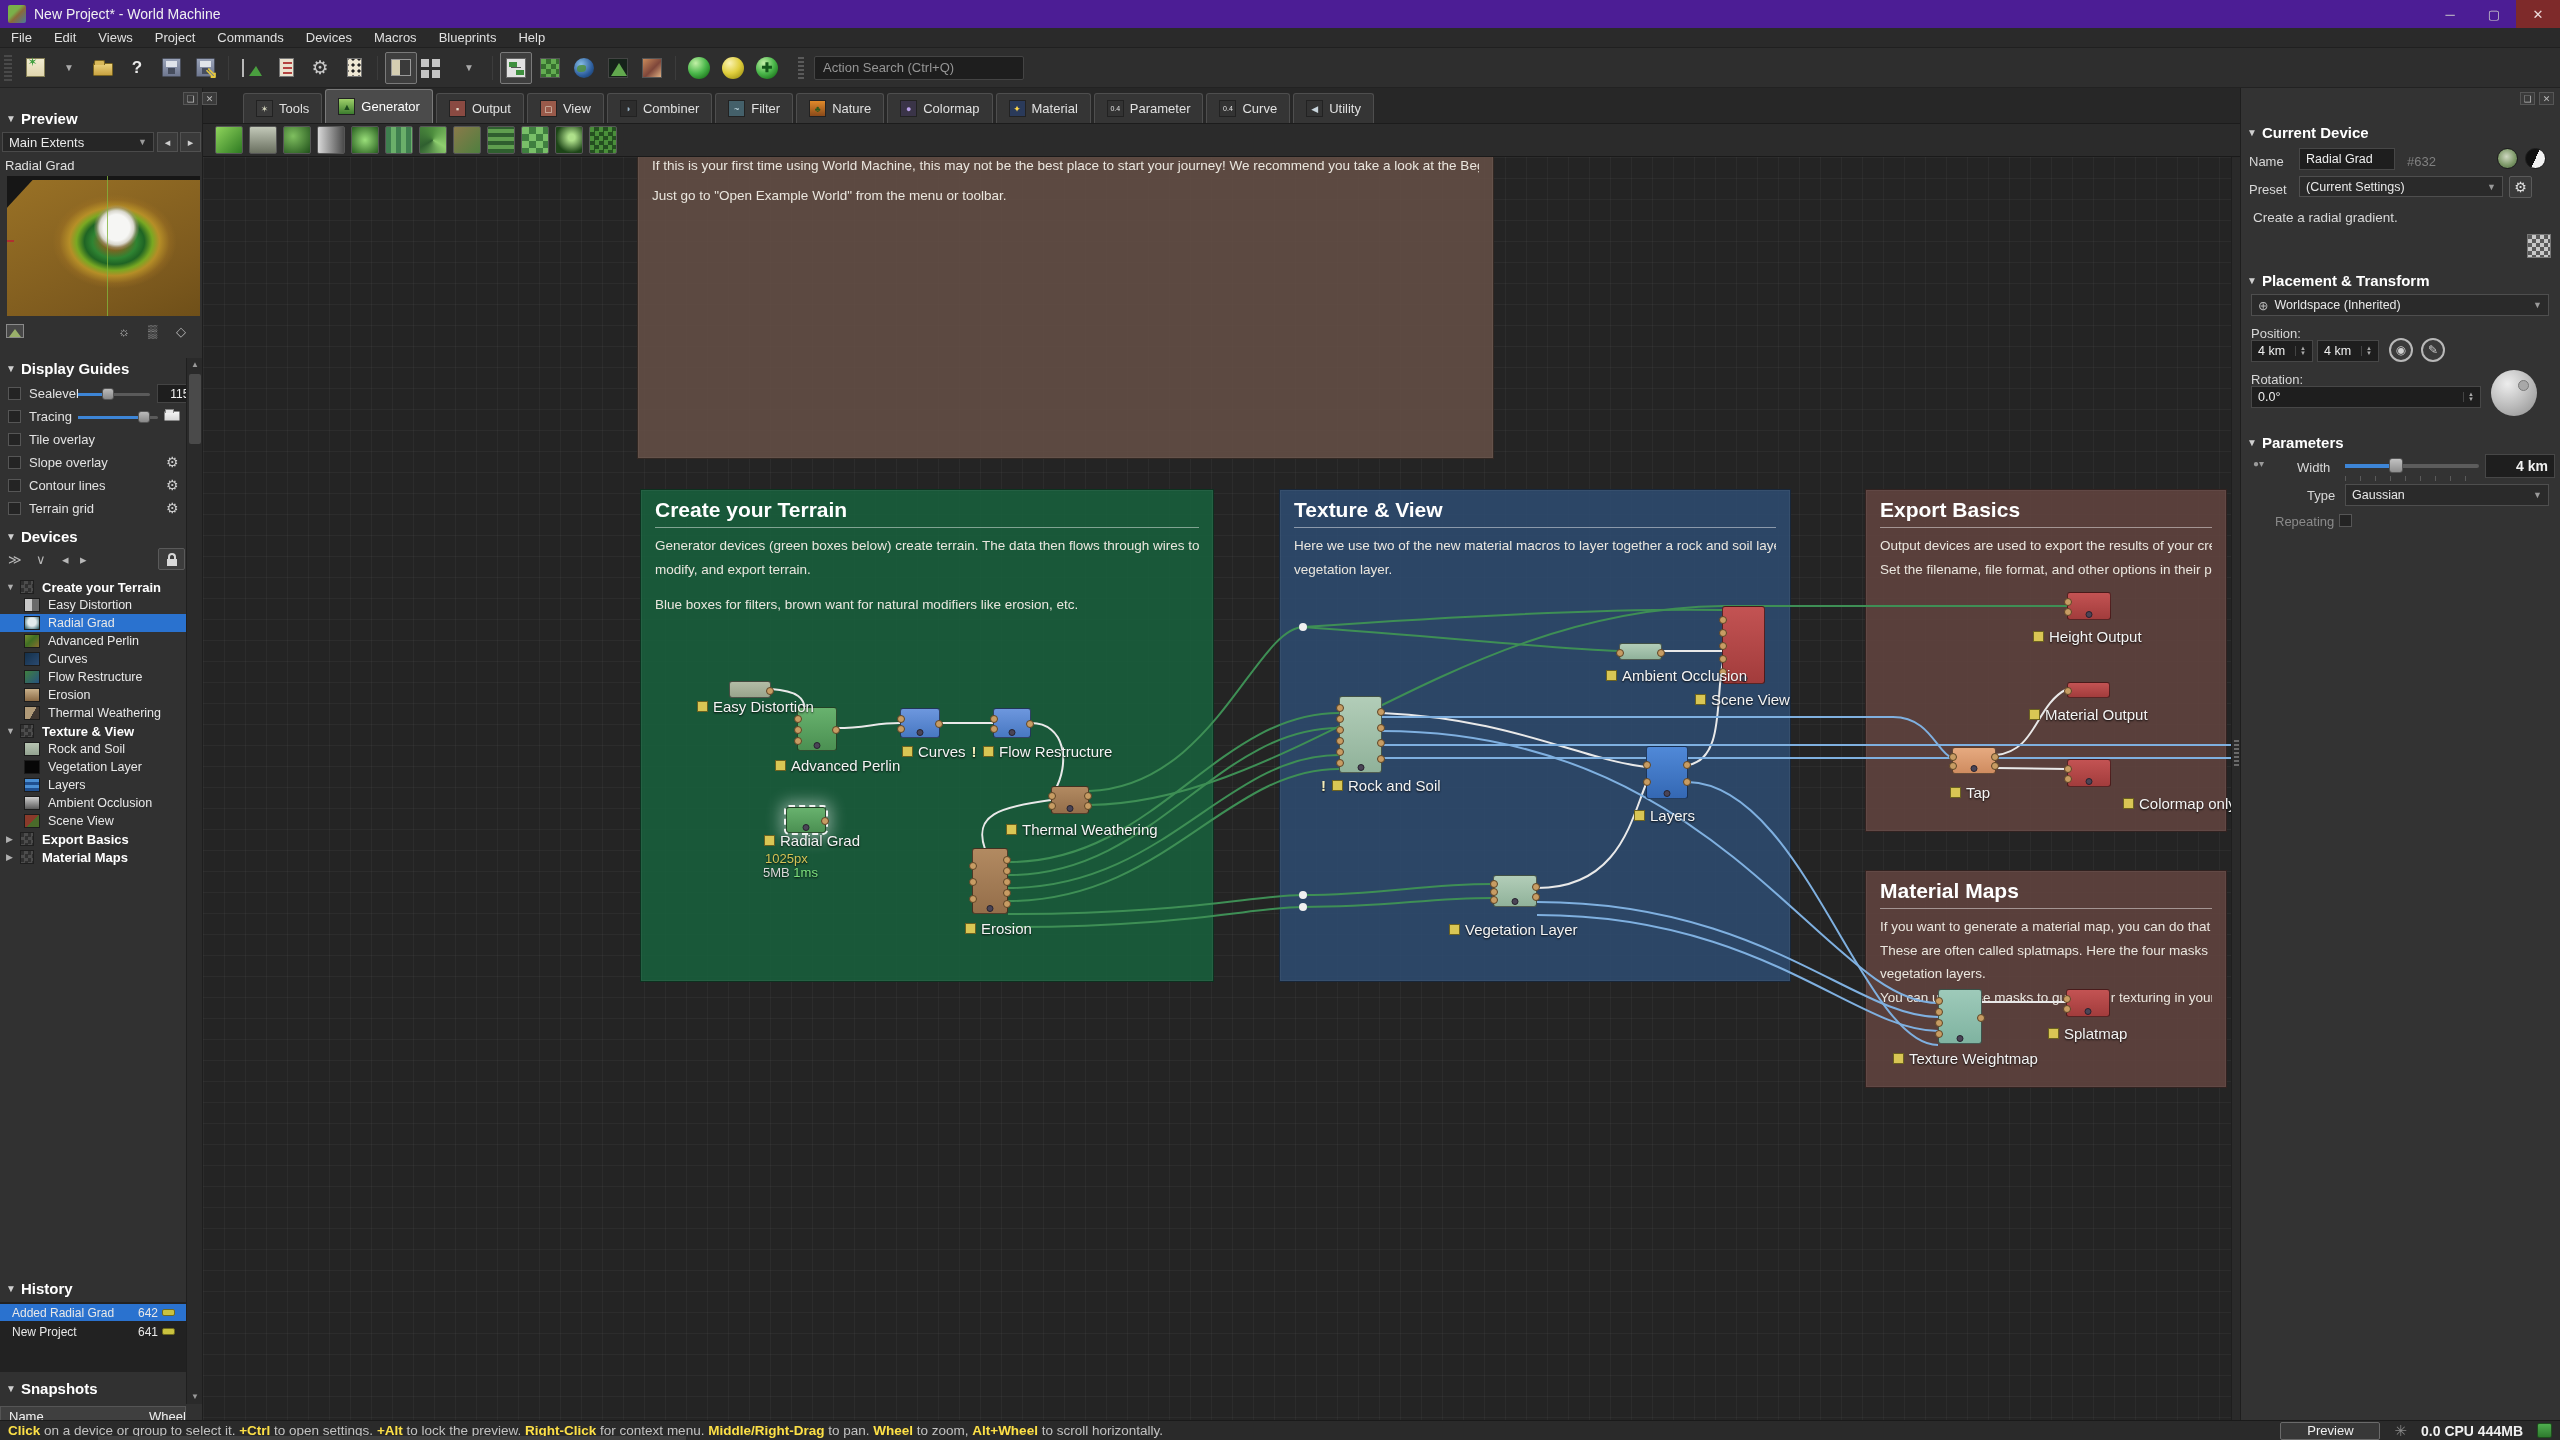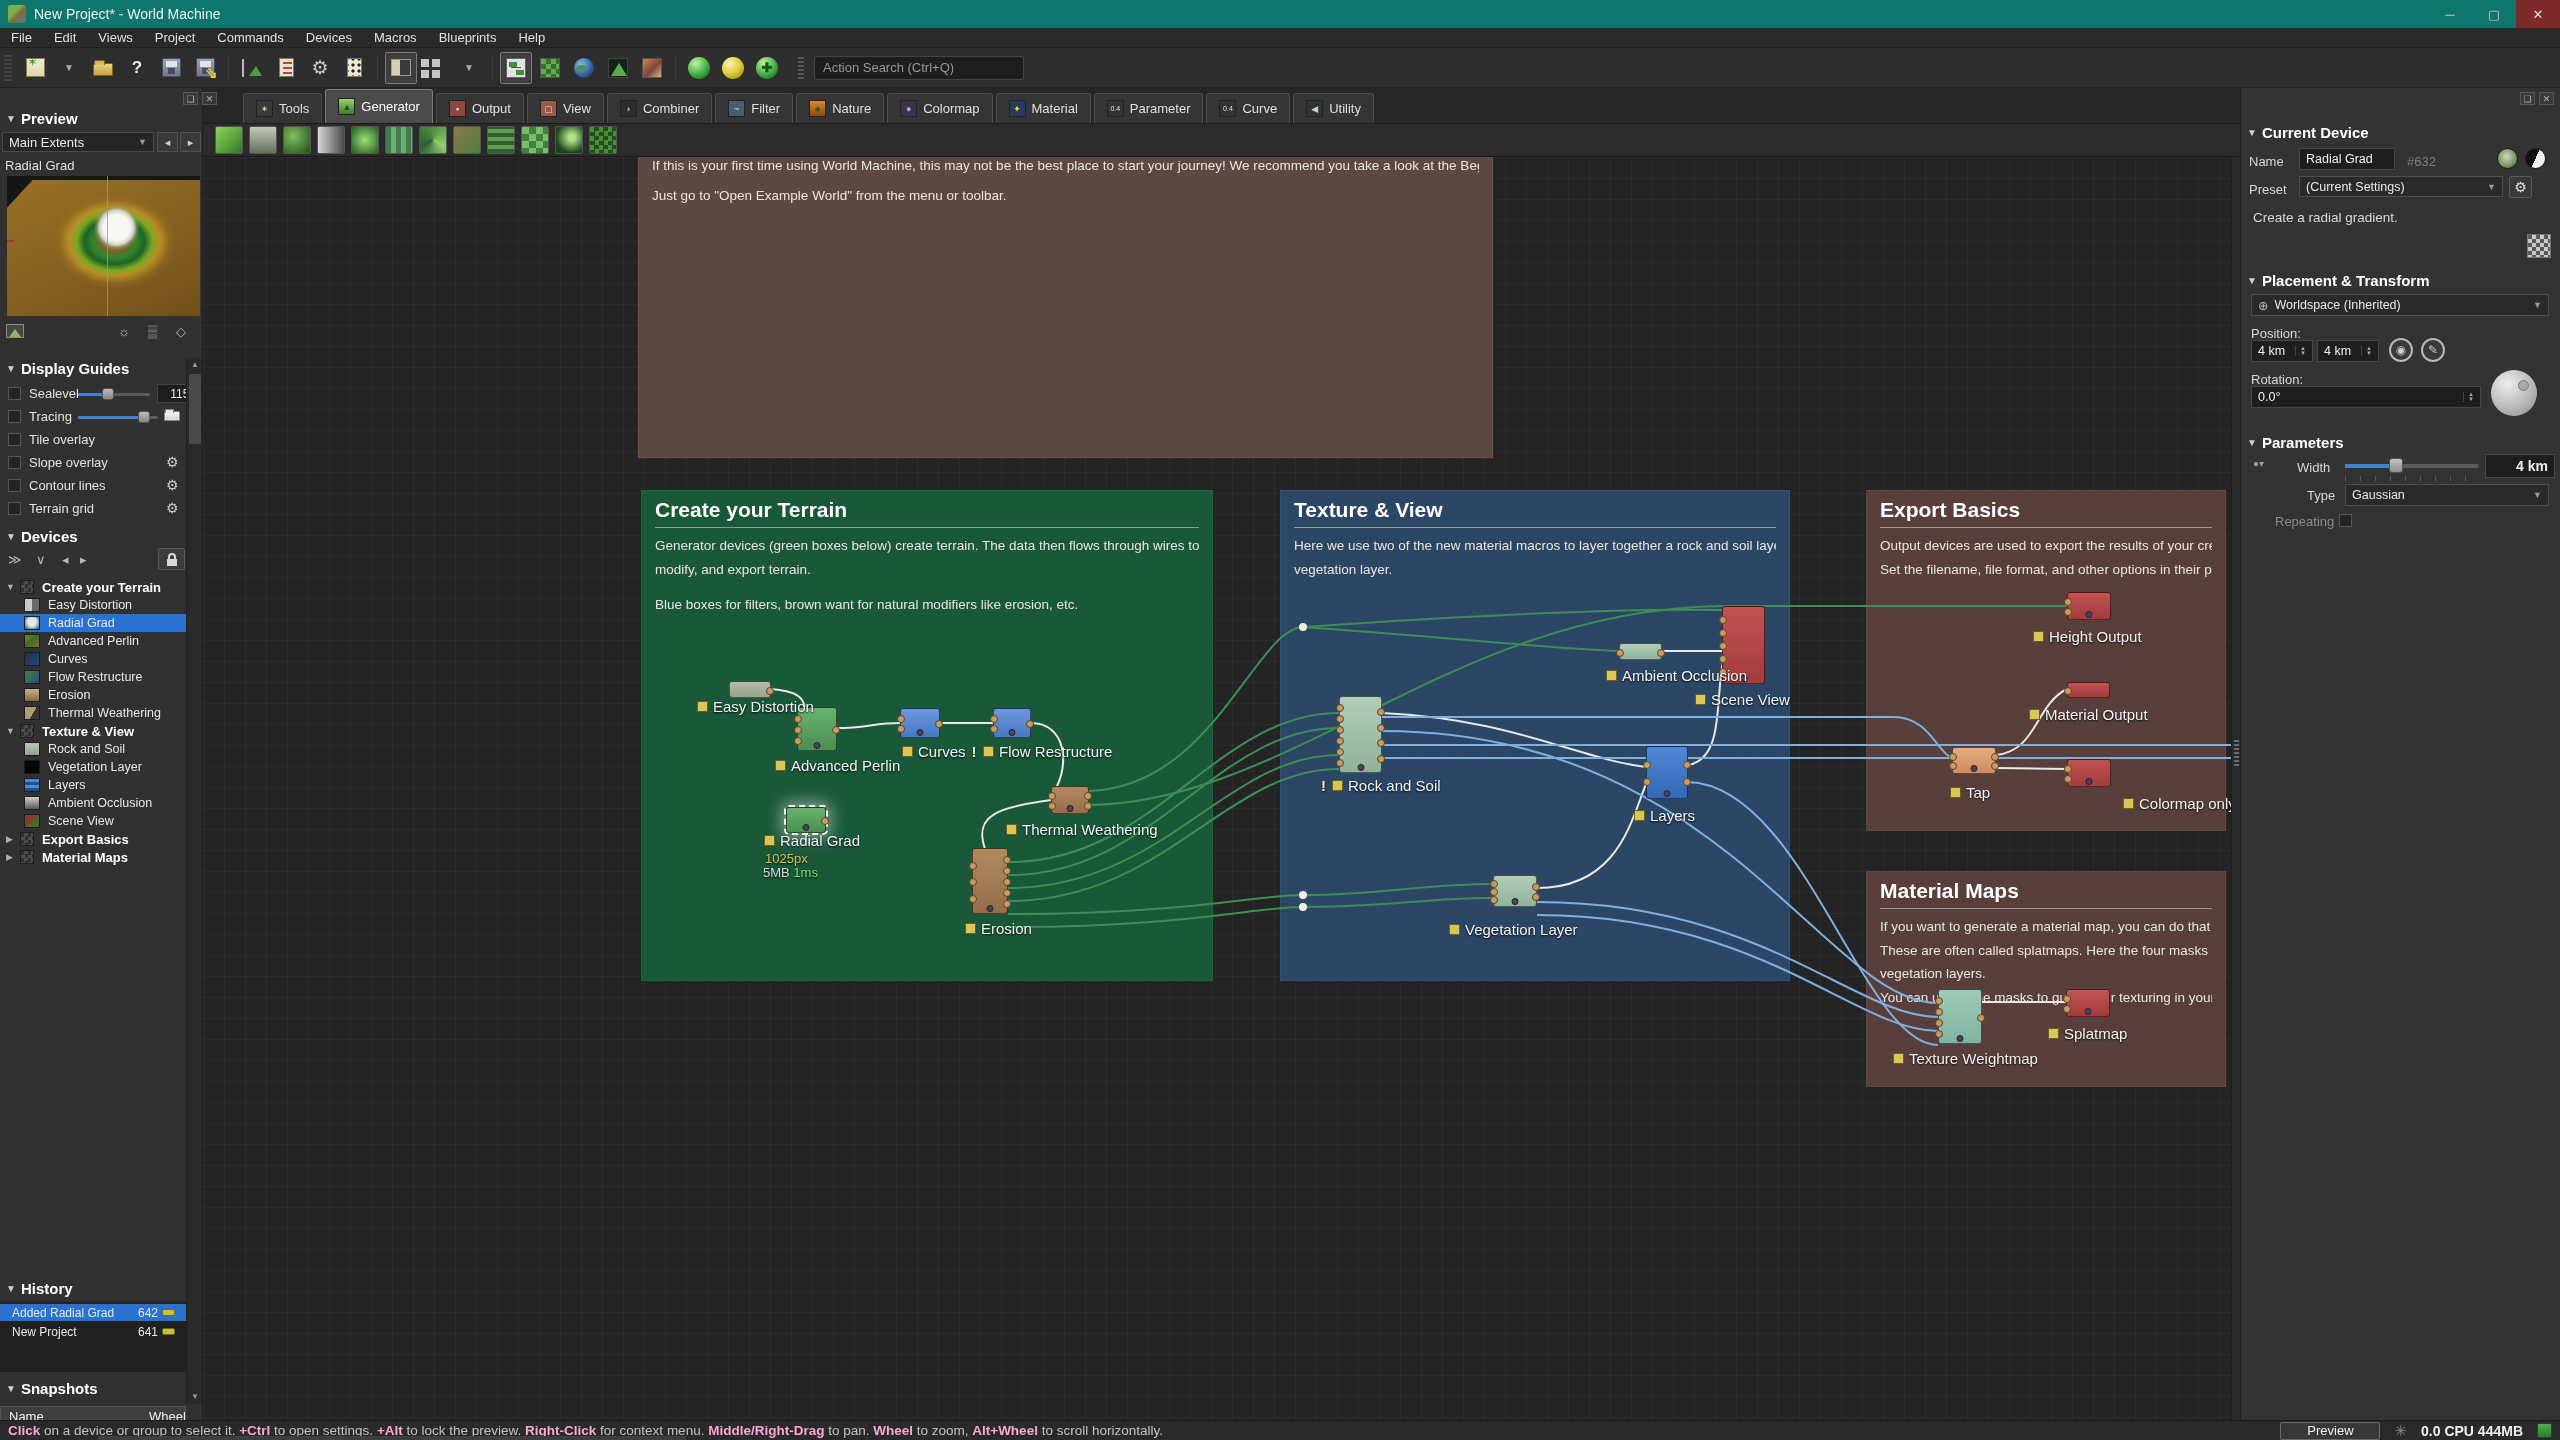--- a/index.html
+++ b/index.html
@@ -1,21 +1,21 @@
 <!DOCTYPE html>
 <html><head>
 <meta charset="utf-8">
 <style>
   * { margin:0; padding:0; box-sizing:border-box; }
   html,body { width:2560px; height:1440px; background:#1d1d1d; overflow:hidden;
     font-family:"Liberation Sans", sans-serif; color:#d8d8d8; }
   #app { position:relative; width:2560px; height:1440px; background:#2b2b2b; }
 
   
-  #titlebar { position:absolute; left:0; top:0; width:100%; height:28px; background:#0f766e;
+  #titlebar { position:absolute; left:0; top:0; width:100%; height:28px; background:#4c1d95;
     display:flex; align-items:center; }
   #app-icon { width:18px; height:18px; margin:0 8px 0 8px;
     background:linear-gradient(135deg,#7ab04a 0 38%,#8a6a3a 55%,#4a7a9a); border-radius:2px; }
   #title-text { font-size:14px; color:#f0f0f0; }
   #win-buttons { margin-left:auto; display:flex; height:100%; }
   .win-btn { width:44px; height:100%; display:flex; align-items:center; justify-content:center;
     color:#cccccc; font-size:13px; }
   .win-btn.close { background:#7e2a2a; color:#f0dcdc; }
 
   #menubar { position:absolute; left:0; top:28px; width:100%; height:20px; background:#2a2a2a;
@@ -229,21 +229,21 @@
   .hslider .fill { position:absolute; left:0; top:0; height:4px; background:#3d85d6; }
   .hslider .knob { position:absolute; top:-6px; width:14px; height:15px; border-radius:3px;
     background:linear-gradient(#c2c2c2,#8e8e8e); border:1px solid #555; }
   .ticks { position:absolute; height:5px; background:repeating-linear-gradient(90deg,#5a5a5a 0 1px,transparent 1px 15px); }
   #param-widthval { text-align:right; justify-content:flex-end; font-weight:bold; font-size:14px; }
 
   
   #statusbar { position:absolute; left:0; top:1420px; width:2560px; height:20px; background:#2a2a2a;
     border-top:1px solid #1a1a1a; display:flex; align-items:center; font-size:13.5px; }
   #status-text { padding-left:8px; color:#c2c2c2; }
-  #status-text b { color:#f9a8d4; }
+  #status-text b { color:#fde047; }
   #status-right { margin-left:auto; display:flex; align-items:center; gap:14px; padding-right:8px; }
   #preview-btn { width:100px; height:18px; background:#383838; border:1px solid #6a6a6a; border-radius:2px;
     color:#f0f0f0; font-size:13px; display:flex; align-items:center; justify-content:center; }
   #spinner { color:#8a8a8a; font-size:15px; }
   #cpu-text { color:#f0f0f0; font-weight:bold; font-size:14px;text-align:center; }
   #mem-chip { width:15px; height:15px; background:linear-gradient(#4fae4f,#2e7a2e); border:1px solid #1e4f1e; border-radius:2px; }
   #taskbar-sliver { position:absolute; left:98px; top:1436px; width:588px; height:4px; background:#3e3e3e; }
 </style>
 </head>
 <body>

